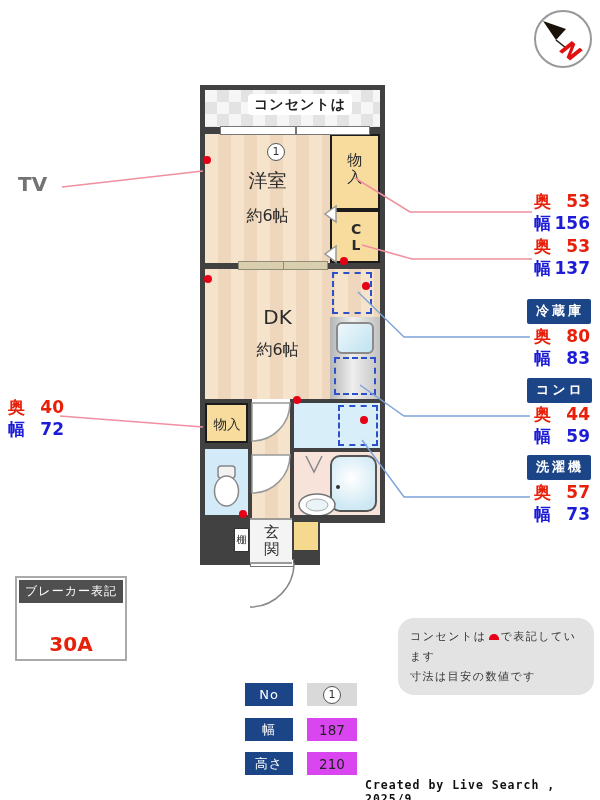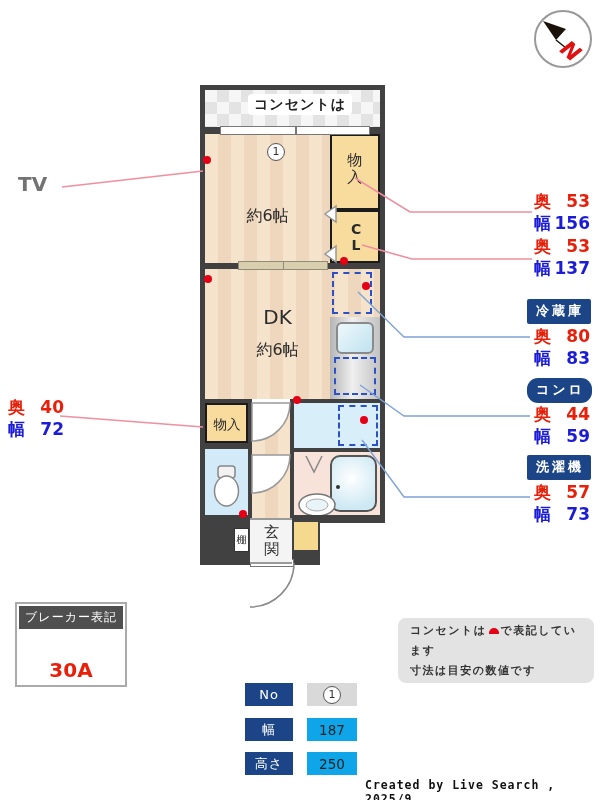--- a/index.html
+++ b/index.html
@@ -42,25 +42,25 @@
   .badge{position:absolute;background:#1c4587;color:#fff;font-size:13px;font-weight:bold;
          letter-spacing:3px;padding:3px 7px 4px 9px;border-radius:2px;}
   .tv-label{position:absolute;color:#737373;font-size:20px;font-weight:600;}
   
   .breaker{position:absolute;border:2px solid #aaa;background:#fff;padding:2px;width:104px;box-sizing:content-box;}
   .breaker .hd{background:#4f4f4f;color:#fff;font-size:12px;text-align:center;padding:3px 0;letter-spacing:1px;}
   .breaker .val{color:#e8200a;font-size:20px;font-weight:bold;text-align:center;padding:2px 0 1px;margin-top:27px;}
   .curtain-title{position:absolute;font-size:14.5px;font-weight:bold;color:#222;letter-spacing:1px;}
   .ct-cell-h{position:absolute;width:48px;height:23px;background:#1c4587;color:#fff;font-size:13px;
              display:flex;align-items:center;justify-content:center;letter-spacing:1px;}
-  .ct-cell-v{position:absolute;width:50px;height:23px;background:#0ea5e9;color:#222;font-size:13.5px;
+  .ct-cell-v{position:absolute;width:50px;height:23px;background:#d946ef;color:#222;font-size:13.5px;
              display:flex;align-items:center;justify-content:center;}
   .ct-cell-v.first{background:#d9d9d9;}
-  .notebox{position:absolute;background:#e3e3e3;border-radius:8px;padding:3px 12px;
-           font-size:11px;font-weight:bold;color:#333;letter-spacing:1.5px;line-height:1.8;}
+  .notebox{position:absolute;background:#e3e3e3;border-radius:16px;padding:9px 12px;
+           font-size:11px;font-weight:normal;color:#333;letter-spacing:1.5px;line-height:1.8;}
   .dome{display:inline-block;width:10px;height:6px;background:#e60016;border-radius:10px 10px 0 0;margin:0 2px;}
   .credit{position:absolute;font-family:"DejaVu Sans Mono",monospace;font-size:11.5px;font-weight:bold;
           letter-spacing:1px;color:#111;}
   svg{display:block;}
 </style>
 </head>
 <body>
 
 <div class="page">
 
@@ -147,20 +147,21 @@
   <div class="dot" style="left:293px;top:396px;"></div>
   <div class="dot" style="left:360px;top:416px;"></div>
   <div class="dot" style="left:239px;top:510px;"></div>
 
   <div class="pill" style="left:248px;top:94px;width:104px;height:21px;">
     <span>コンセントは</span>
   </div>
   <div class="abs" style="left:267px;top:140px;">
     <span class="circle-num">1</span>
   </div>
+  <div class="room-label" style="left:230px;top:168px;width:75px;font-size:19px;">洋室</div>
   <div class="room-label" style="left:225px;top:206px;width:85px;font-size:16px;">約6帖</div>
   <div class="room-label" style="left:245px;top:305px;width:65px;font-size:20px;">DK</div>
   <div class="room-label" style="left:235px;top:340px;width:85px;font-size:16px;">約6帖</div>
   <div class="room-label" style="left:346px;top:152px;font-size:15px;">
     <span class="vtext">物入</span>
   </div>
   <div class="room-label" style="left:348px;top:222px;font-size:14px;font-weight:600;">
     <span class="vtext">CL</span>
   </div>
   <div class="room-label" style="left:207px;top:416px;width:40px;font-size:13.5px;">物入</div>
@@ -208,53 +209,53 @@
   <div class="badge" style="left:527px;top:299px;">冷蔵庫</div>
   <div class="dim-row" style="left:534px;top:328px;">
     <span class="red">奥</span>
       <span class="red">80</span>
   </div>
   <div class="dim-row" style="left:534px;top:350px;">
     <span class="blue">幅</span>
       <span class="blue">83</span>
   </div>
 
-  <div class="badge" style="left:527px;top:378px;border-radius:11px;">コンロ</div>
+  <div class="badge" style="left:527px;top:378px;">コンロ</div>
   <div class="dim-row" style="left:534px;top:406px;">
     <span class="red">奥</span>
       <span class="red">44</span>
   </div>
   <div class="dim-row" style="left:534px;top:428px;">
     <span class="blue">幅</span>
       <span class="blue">59</span>
   </div>
 
   <div class="badge" style="left:527px;top:455px;">洗濯機</div>
   <div class="dim-row" style="left:534px;top:484px;">
     <span class="red">奥</span>
       <span class="red">57</span>
   </div>
   <div class="dim-row" style="left:534px;top:506px;">
     <span class="blue">幅</span>
       <span class="blue">73</span>
   </div>
 
-  <div class="breaker" style="left:15px;top:602px;">
+  <div class="breaker" style="left:15px;top:576px;">
     <div class="hd">ブレーカー表記</div>
     <div class="val">30A</div>
   </div>
 
   <div class="ct-cell-h" style="left:245px;top:683px;">No</div>
   <div class="ct-cell-v first" style="left:307px;top:683px;">
     <span class="circle-num">1</span>
   </div>
   <div class="ct-cell-h" style="left:245px;top:718px;">幅</div>
   <div class="ct-cell-v" style="left:307px;top:718px;">187</div>
   <div class="ct-cell-h" style="left:245px;top:752px;">高さ</div>
-  <div class="ct-cell-v" style="left:307px;top:752px;">250</div>
+  <div class="ct-cell-v" style="left:307px;top:752px;">210</div>
 
   <div class="notebox" style="left:398px;top:618px;width:172px;">
     <div><span>コンセントは</span><span class="dome"></span><span>で表記しています</span></div>
     <div>寸法は目安の数値です</div>
   </div>
 
   <div class="credit" style="left:365px;top:778px;">Created by Live Search , 2025/9</div>
 
 </div>
 

